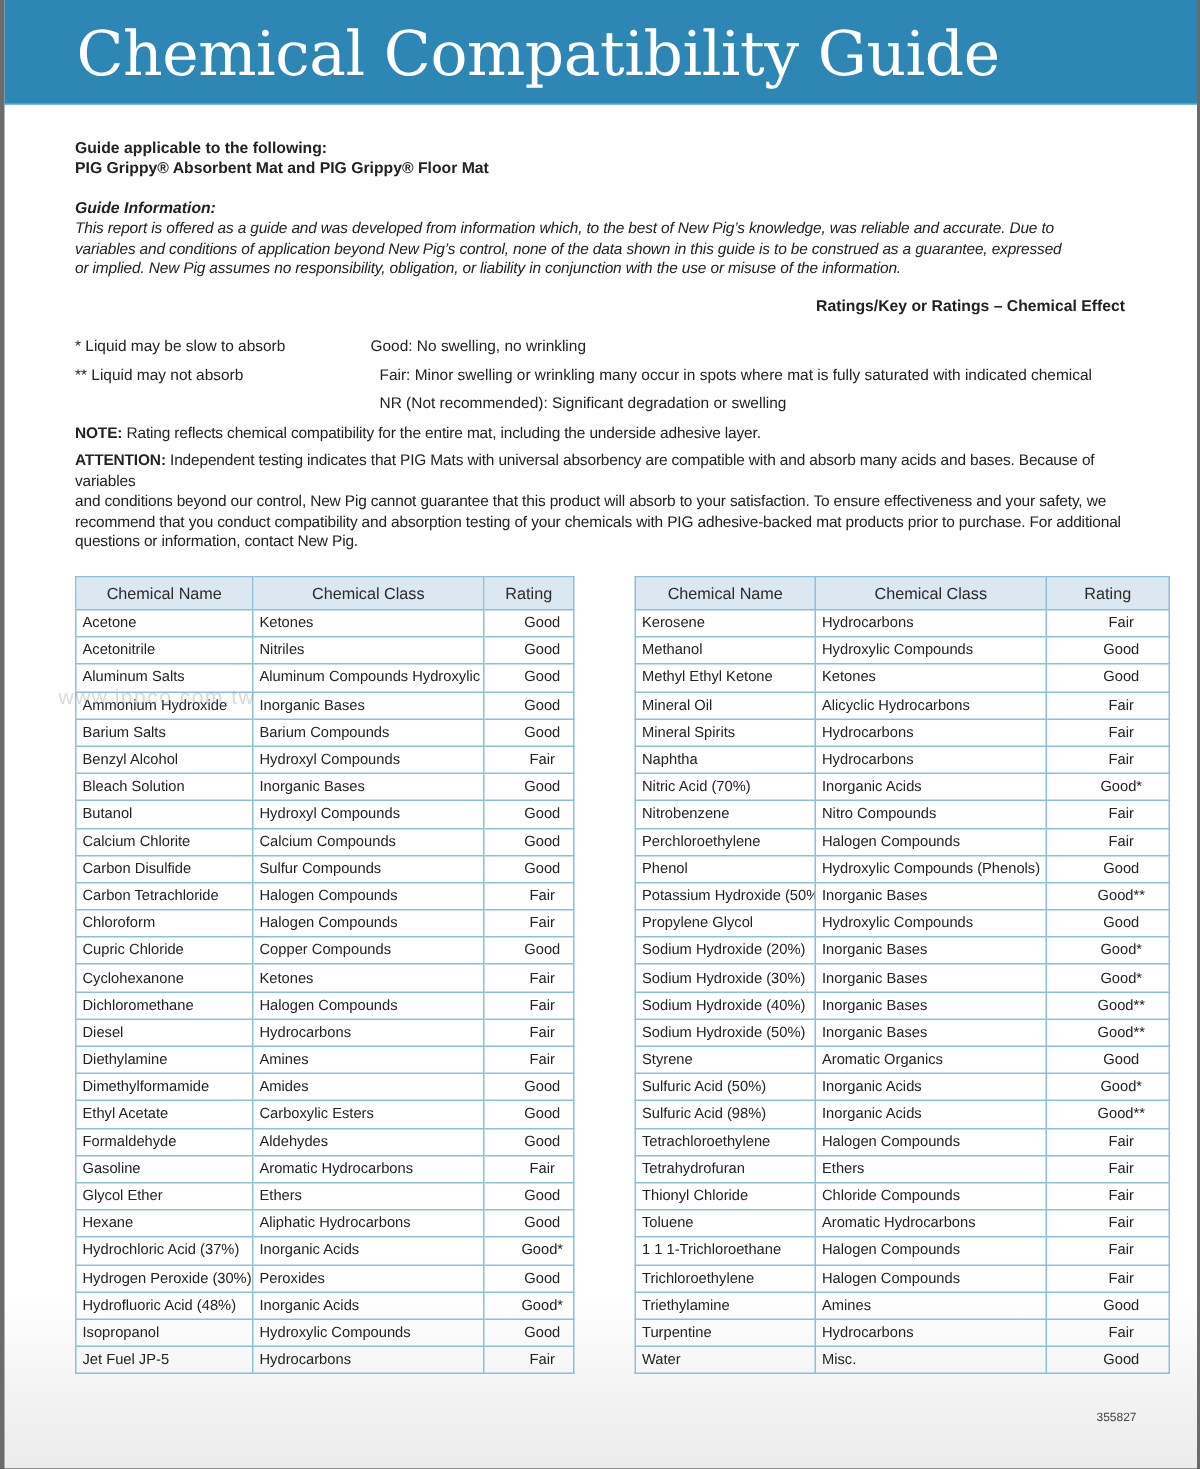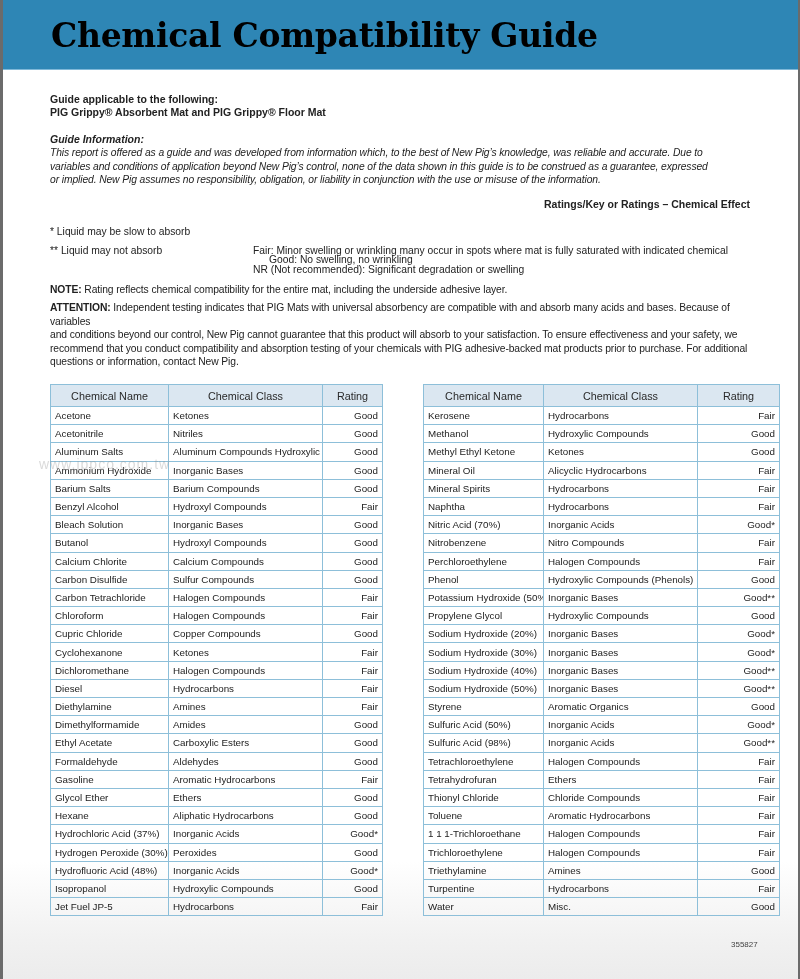--- a/index.html
+++ b/index.html
@@ -15,38 +15,38 @@
     background: linear-gradient(to bottom, #ffffff 0%, #ffffff 88%, #f1f1f1 96%, #ececec 100%);
   }
   .banner {
     position: absolute; left: 0; top: 0; width: 795px; height: 70px;
     background: #2e86b5;
     border-bottom: 1px solid #7fb8d8;
   }
   .banner h1 {
     position: absolute; left: 48px; top: 14px;
     font-family: "DejaVu Serif", "Liberation Serif", serif;
-    font-weight: bold; font-size: 33px; letter-spacing: -0.3px;
-    color: #000000; line-height: 44px; white-space: nowrap;
+    font-weight: normal; font-size: 41px; letter-spacing: -0.3px;
+    color: #ffffff; line-height: 44px; white-space: nowrap;
   }
   .intro { position: absolute; left: 47px; width: 700px; font-size: 10.3px; line-height: 13px; color: #222; }
   .bold { font-weight: bold; }
   .lbl { font-weight: bold; font-size: 10.5px; }
   .p-body { font-size: 10.3px; line-height: 13.6px; letter-spacing: -0.1px; }
   .key-row { position: absolute; font-size: 10.3px; white-space: nowrap; color: #222; }
   .tbl {
     position: absolute; border-collapse: collapse; table-layout: fixed;
     font-size: 9.8px; color: #222;
   }
   .tbl th, .tbl td {
     border: 1px solid #8dbfd9; height: 18.2px; padding: 0 4px;
     white-space: nowrap; overflow: hidden; font-weight: normal;
   }
   .tbl th { background: #dbe7f1; height: 22px; font-size: 10.8px; text-align: center; color: #2a2a2a; }
-  .tbl td.rt { text-align: right; padding-left: 22px; }
+  .tbl td.rt { text-align: center; padding-left: 22px; }
   .wm {
     position: absolute; left: 36px; top: 456px; font-size: 14px; color: rgba(150,150,150,0.35);
     letter-spacing: 1px; white-space: nowrap; pointer-events: none;
   }
   .docnum { position: absolute; left: 728px; top: 940px; font-size: 8px; color: #444; }
 </style>
 </head>
 <body>
 
 <div class="page">
@@ -63,21 +63,21 @@
   <div class="intro" style="top:133px;font-style:italic;">
     <div class="lbl">Guide Information:</div>
     <div class="p-body">This report is offered as a guide and was developed from information which, to the best of New Pig’s knowledge, was reliable and accurate. Due to</div>
     <div class="p-body">variables and conditions of application beyond New Pig’s control, none of the data shown in this guide is to be construed as a guarantee, expressed</div>
     <div class="p-body">or implied. New Pig assumes no responsibility, obligation, or liability in conjunction with the use or misuse of the information.</div>
   </div>
 
   <div class="intro lbl" style="top:198px;text-align:right;">Ratings/Key or Ratings – Chemical Effect</div>
   <div class="key-row" style="left:47px; top:226px;">* Liquid may be slow to absorb</div>
   <div class="key-row" style="left:47px; top:245px;">** Liquid may not absorb</div>
-  <div class="key-row" style="left:266px; top:226px;margin-top:28px;">Good: No swelling, no wrinkling</div>
+  <div class="key-row" style="left:244px; top:226px;">Good: No swelling, no wrinkling</div>
   <div class="key-row" style="left:250px; top:245px;">Fair: Minor swelling or wrinkling many occur in spots where mat is fully saturated with indicated chemical</div>
   <div class="key-row" style="left:250px; top:264px;">NR (Not recommended): Significant degradation or swelling</div>
 
   <div class="intro p-body" style="top:283px;">
     <span class="bold">NOTE:</span><span> Rating reflects chemical compatibility for the entire mat, including the underside adhesive layer.</span>
   </div>
 
   <div class="intro p-body" style="top:301px; width:720px;">
     <div><span class="bold">ATTENTION:</span><span> Independent testing indicates that PIG Mats with universal absorbency are compatible with and absorb many acids and bases. Because of variables</span></div>
     <div>and conditions beyond our control, New Pig cannot guarantee that this product will absorb to your satisfaction. To ensure effectiveness and your safety, we</div>

